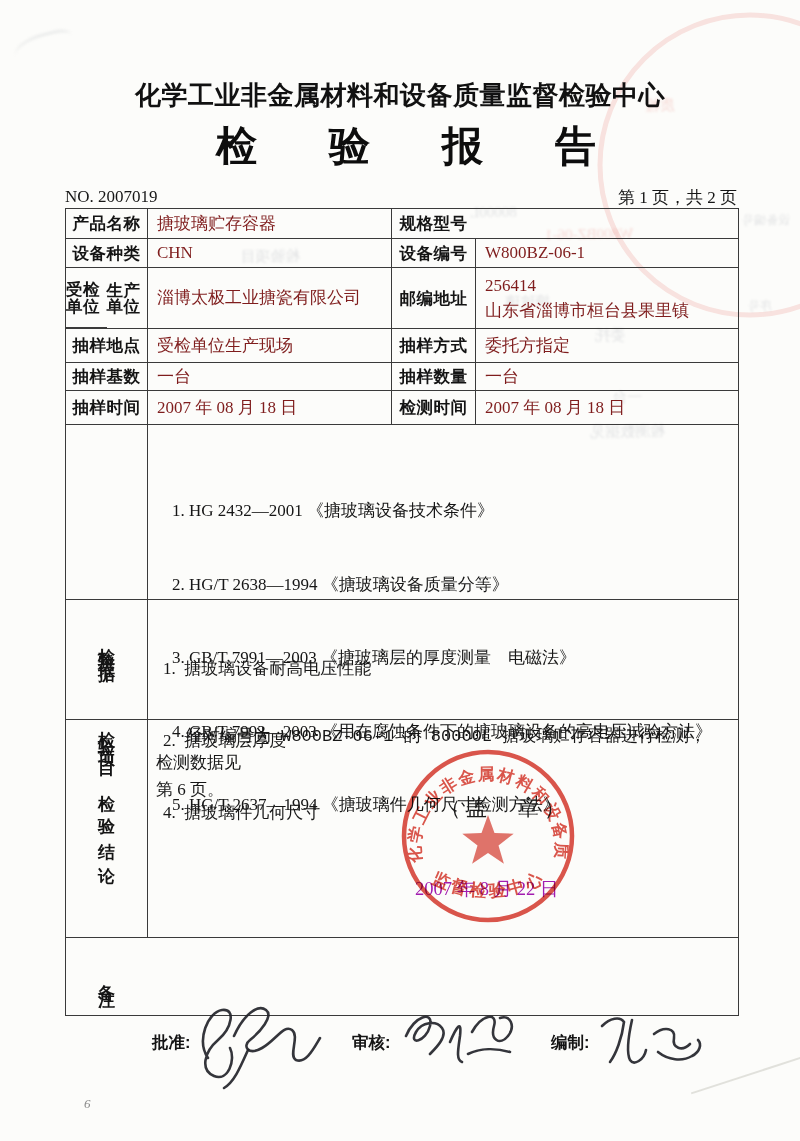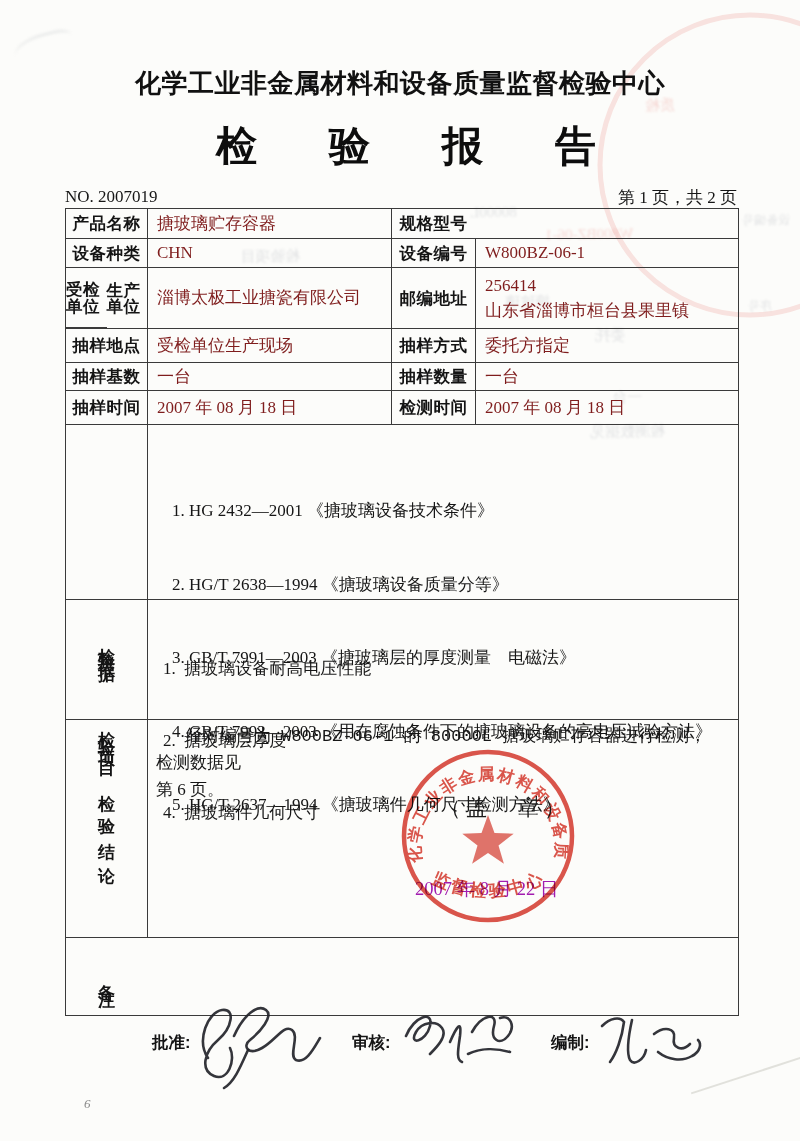--- a/index.html
+++ b/index.html
@@ -1,20 +1,20 @@
 <!DOCTYPE html>
 <html><head>
 <meta charset="utf-8">
 <style>
   html,body{margin:0;padding:0;background:#e8e8e6;}
   .page{position:relative;width:800px;height:1141px;margin:0 auto;background:#fcfcfa;overflow:hidden;
         font-family:"Liberation Serif",serif;color:#161616;}
 
   
-  .org-title{position:absolute;left:0;top:68px;width:800px;text-align:center;
+  .org-title{position:absolute;left:0;top:80px;width:800px;text-align:center;
              font:700 26px/1.2 "Liberation Sans",sans-serif;letter-spacing:.5px;color:#111;}
   .report-title{position:absolute;left:216px;top:124px;
              font:700 41px/1.1 "Liberation Sans",sans-serif;letter-spacing:72px;white-space:nowrap;color:#0d0d0d;}
   .report-no{position:absolute;left:65px;top:187px;font:17px "Liberation Serif",serif;}
   .page-info{position:absolute;right:63px;top:186px;font:17px "Liberation Serif",serif;}
 
   
   .itable{position:absolute;left:65px;top:208px;width:672px;border:1.6px solid #3a3a3a;background:transparent;}
   .trow{display:grid;grid-template-columns:81px 244px 84px 1fr;}
   .trow.two{grid-template-columns:81px 1fr;}

